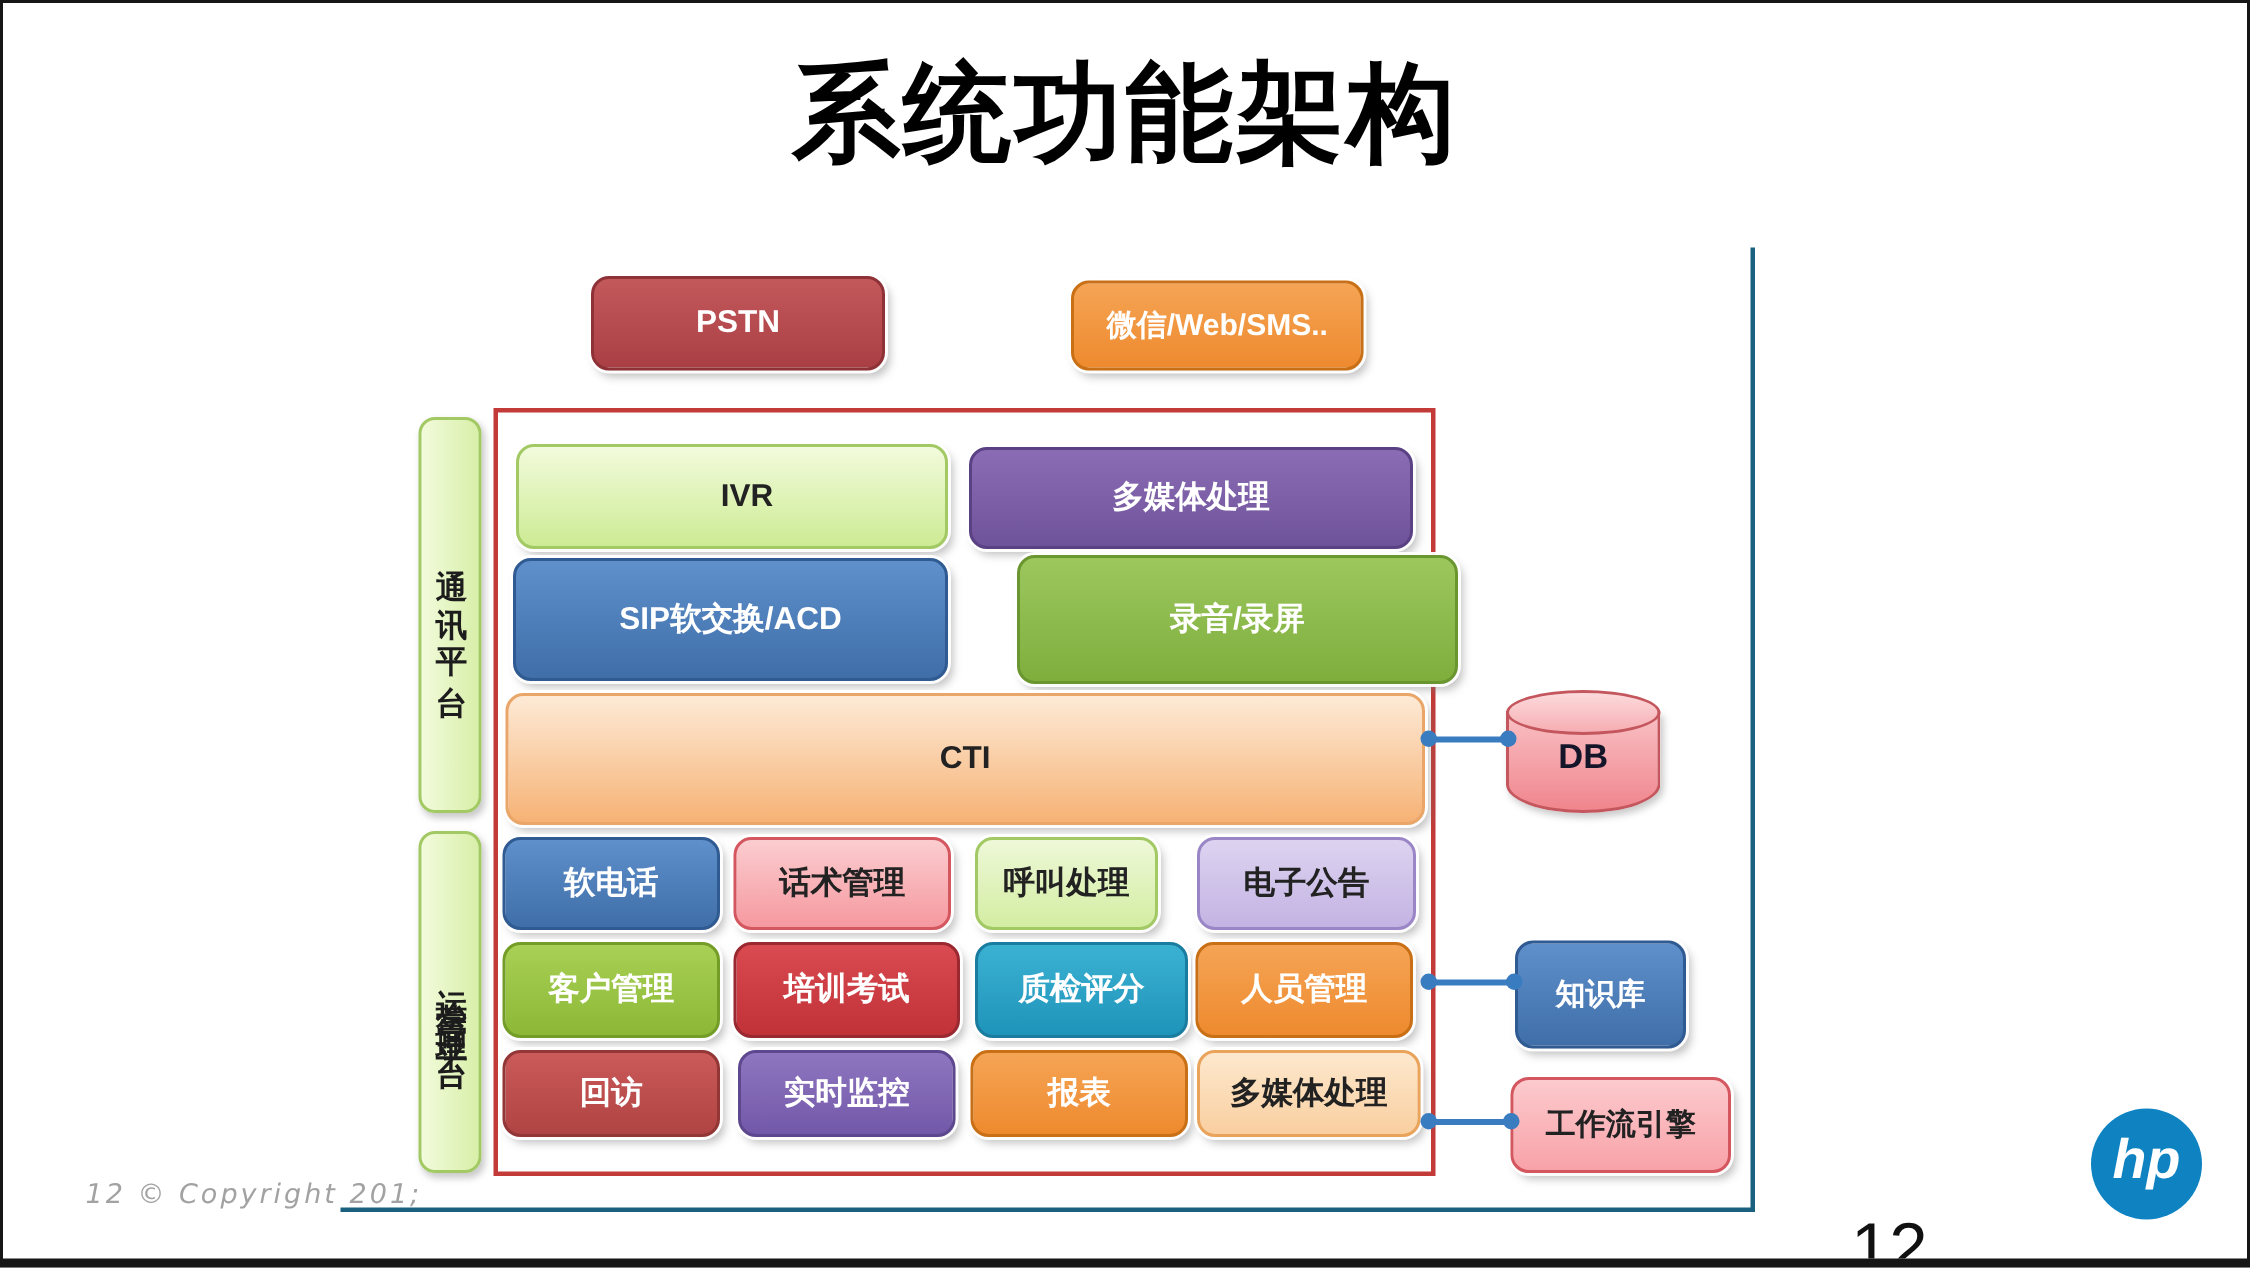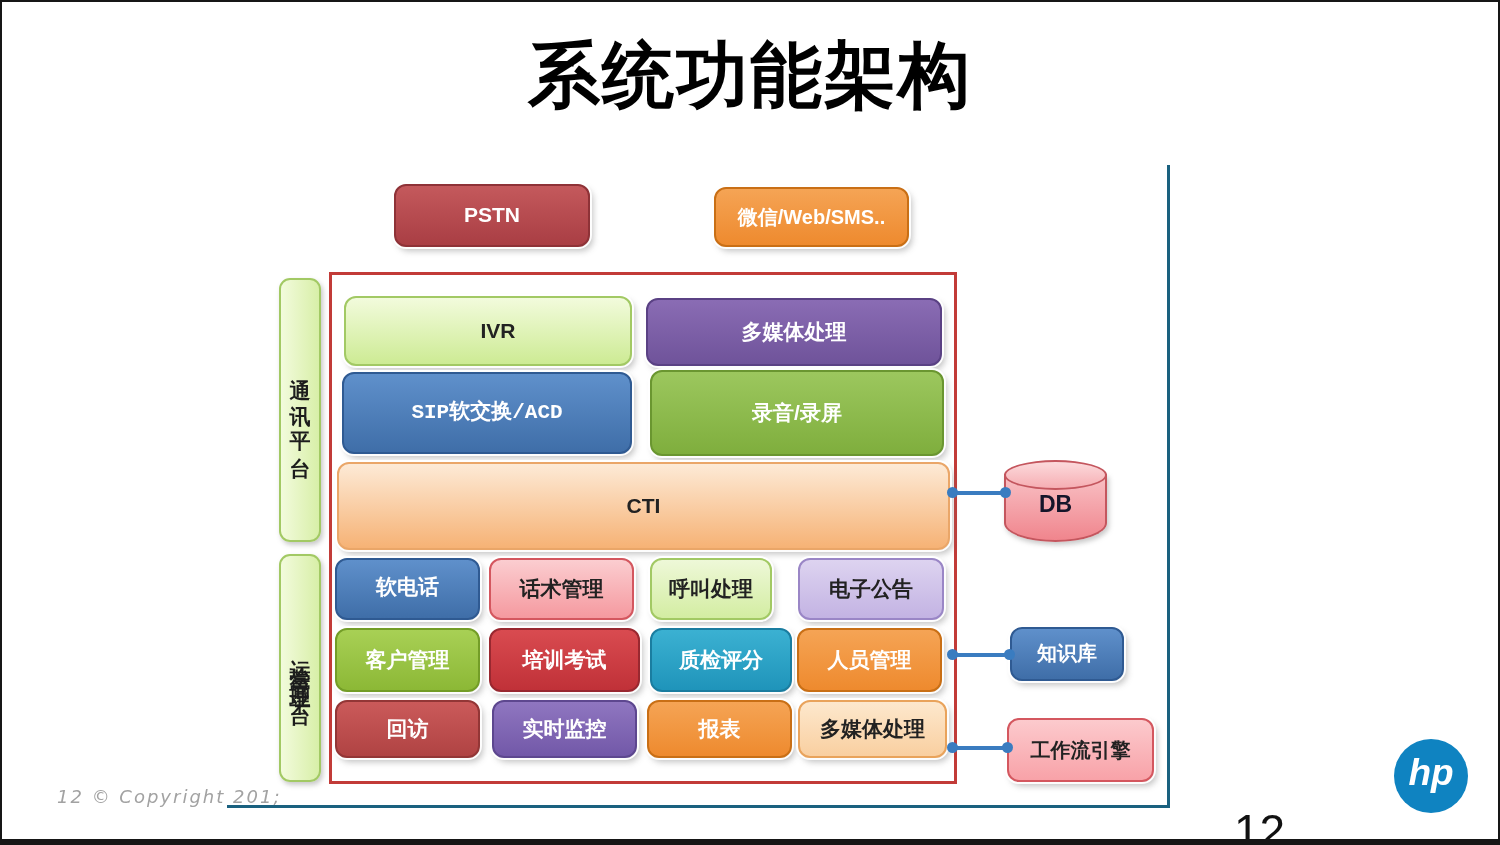--- a/index.html
+++ b/index.html
@@ -21,22 +21,22 @@
     display:flex; align-items:center; justify-content:center;
     font-weight:bold; font-size:21px; border-radius:12px;
     box-shadow:0 0 0 2px rgba(255,255,255,.95), 3px 4px 6px rgba(120,120,120,.45);
     text-align:right; line-height:1.15;
   }
   
   .c-darkred   { background:linear-gradient(#c4595c,#a93e44); border:2px solid #8e3237; color:#fff; }
   .c-orange    { background:linear-gradient(#f5a455,#ee8a2e); border:2px solid #c96f15; color:#fff; }
   .c-ltgreen   { background:linear-gradient(#f2fbdc,#cdeb94); border:2px solid #a2c964; color:#222; }
   .c-purple    { background:linear-gradient(#8a6cb4,#6f539a); border:2px solid #5a4184; color:#fff; }
-  .c-blue      { background:linear-gradient(#5f90cb,#3f6ea8); border:2px solid #2f5a92; color:#fff;font-family:Liberation Mono, monospace; }
-  .c-green     { background:linear-gradient(#9cc75e,#7fae3d); border:2px solid #6a9630; color:#fff; }
+  .c-blue      { background:linear-gradient(#5f90cb,#3f6ea8); border:2px solid #2f5a92; color:#fff; }
+  .c-green     { background:linear-gradient(#9cc75e,#7fae3d); border:2px solid #6a9630; color:#fff;margin-left:28px; }
   .c-peach     { background:linear-gradient(#fdead6,#f6b275); border:2px solid #eaa668; color:#222; }
   .c-pink      { background:linear-gradient(#fbcdd0,#f5999f); border:2px solid #d4575f; color:#222; }
   .c-palegreen { background:linear-gradient(#eef8d8,#d3eda2); border:2px solid #a2c964; color:#222; }
   .c-lilac     { background:linear-gradient(#ddd3f0,#c3b3e3); border:2px solid #9a86c6; color:#222; }
   .c-ygreen    { background:linear-gradient(#a8d055,#8cb836); border:2px solid #739d27; color:#fff; }
   .c-red       { background:linear-gradient(#d94b50,#c03138); border:2px solid #992830; color:#fff; }
   .c-teal      { background:linear-gradient(#3bb1d2,#1f94ba); border:2px solid #1a7da0; color:#fff; }
   .c-medred    { background:linear-gradient(#cb5a5a,#b04343); border:2px solid #933636; color:#fff; }
   .c-medpurple { background:linear-gradient(#8f76c0,#7258a8); border:2px solid #5d478f; color:#fff; }
   .c-palepeach { background:linear-gradient(#fde8cd,#f9cfa0); border:2px solid #e9a35b; color:#222; }
@@ -146,21 +146,21 @@
   <div class="bx c-red z2" style="left:487px;top:626px;width:151px;height:64px;">培训考试</div>
   <div class="bx c-teal z2" style="left:648px;top:626px;width:142px;height:64px;">质检评分</div>
   <div class="bx c-orange z2" style="left:795px;top:626px;width:145px;height:64px;">人员管理</div>
 
   <div class="bx c-medred z2" style="left:333px;top:698px;width:145px;height:58px;">回访</div>
   <div class="bx c-medpurple z2" style="left:490px;top:698px;width:145px;height:58px;">实时监控</div>
   <div class="bx c-orange z2" style="left:645px;top:698px;width:145px;height:58px;">报表</div>
   <div class="bx c-palepeach z2" style="left:796px;top:698px;width:149px;height:58px;">多媒体处理</div>
 
   <div class="connector" style="left:948px;top:651px;width:62px;"></div>
-  <div class="bx c-blue z2" style="left:1008px;top:625px;width:114px;height:54px;font-size:20px;">知识库</div>
+  <div class="bx c-blue z2" style="left:1008px;top:625px;width:114px;height:72px;font-size:20px;">知识库</div>
 
   <div class="connector" style="left:948px;top:744px;width:60px;"></div>
   <div class="bx c-pink2 z2" style="left:1005px;top:716px;width:147px;height:64px;font-size:20px;">工作流引擎</div>
 
   <div class="copyright">12  © Copyright 201;</div>
   <div class="hp-logo">
     <span>hp</span>
   </div>
   <div class="page-num">12</div>
 

